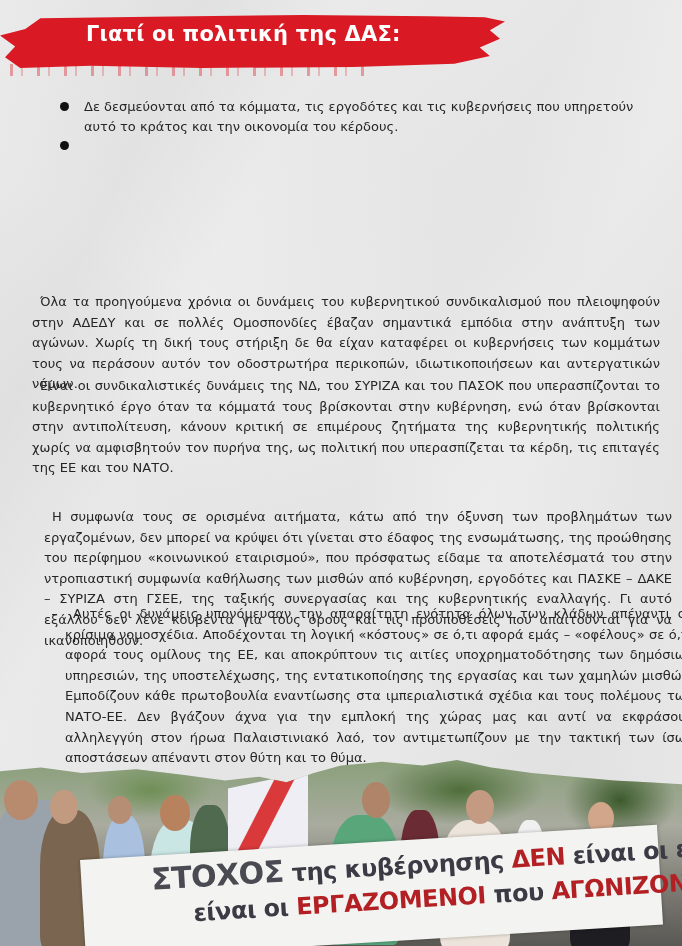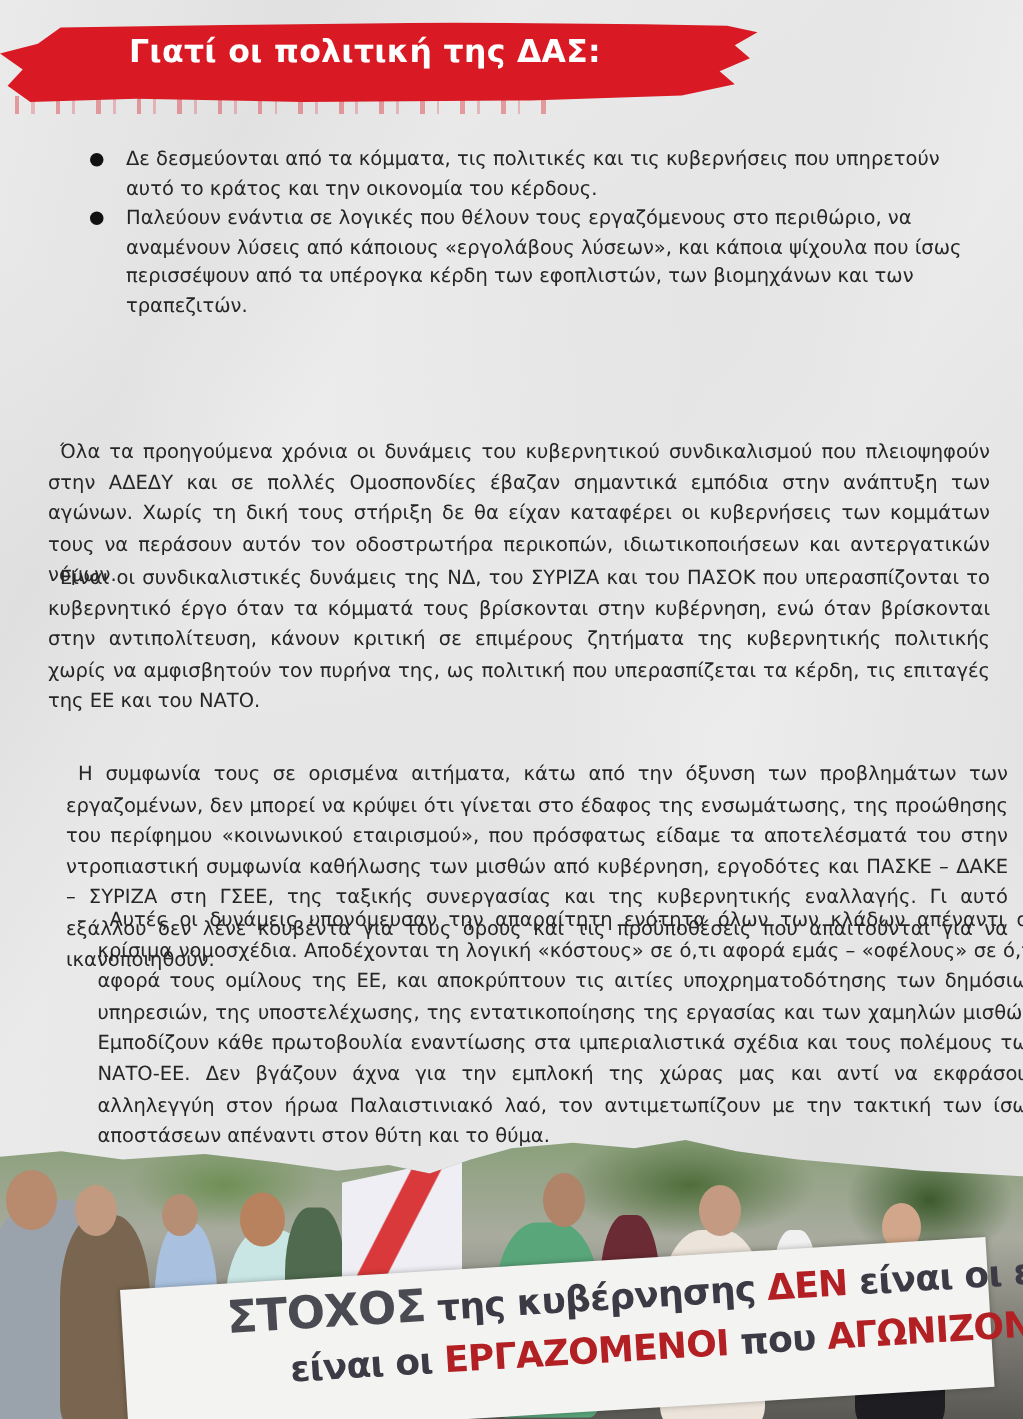--- a/index.html
+++ b/index.html
@@ -99,25 +99,24 @@
 
 <div class="page">
 
   <div class="title-banner"></div>
   <div class="title-splatter"></div>
   <h1 class="title-text">Γιατί οι πολιτική της ΔΑΣ:</h1>
 
   <ul class="bullets">
     <li>
       <span class="dot"></span>
-      <span>Δε δεσμεύονται από τα κόμματα, τις πολιτικές και τις κυβερνήσεις που υπηρετούν αυτό το κράτος και την οικονομία του κέρδους.</span>
+      <span>Δε δεσμεύονται από τα κόμματα, τις εργοδότες και τις κυβερνήσεις που υπηρετούν αυτό το κράτος και την οικονομία του κέρδους.</span>
     </li>
     <li>
       <span class="dot"></span>
-      <span>Παλεύουν ενάντια σε λογικές που θέλουν τους εργαζόμενους στο περιθώριο, να αναμένουν λύσεις από κάποιους «εργολάβους λύσεων», και κάποια ψίχουλα που ίσως περισσέψουν από τα υπέρογκα κέρδη των εφοπλιστών, των βιομηχάνων και των τραπεζιτών.</span>
     </li>
   </ul>
 
   <p class="para p2">Είναι οι συνδικαλιστικές δυνάμεις της ΝΔ, του ΣΥΡΙΖΑ και του ΠΑΣΟΚ που υπερασπίζονται το κυβερνητικό έργο όταν τα κόμματά τους βρίσκονται στην κυβέρνηση, ενώ όταν βρίσκονται στην αντιπολίτευση, κάνουν κριτική σε επιμέρους ζητήματα της κυβερνητικής πολιτικής χωρίς να αμφισβητούν τον πυρήνα της, ως πολιτική που υπερασπίζεται τα κέρδη, τις επιταγές της ΕΕ και του ΝΑΤΟ.</p>
   <p class="para p1">Όλα τα προηγούμενα χρόνια οι δυνάμεις του κυβερνητικού συνδικαλισμού που πλειοψηφούν στην ΑΔΕΔΥ και σε πολλές Ομοσπονδίες έβαζαν σημαντικά εμπόδια στην ανάπτυξη των αγώνων. Χωρίς τη δική τους στήριξη δε θα είχαν καταφέρει οι κυβερνήσεις των κομμάτων τους να περάσουν αυτόν τον οδοστρωτήρα περικοπών, ιδιωτικοποιήσεων και αντεργατικών νόμων.</p>
   <p class="para p3">Η συμφωνία τους σε ορισμένα αιτήματα, κάτω από την όξυνση των προβλημάτων των εργαζομένων, δεν μπορεί να κρύψει ότι γίνεται στο έδαφος της ενσωμάτωσης, της προώθησης του περίφημου «κοινωνικού εταιρισμού», που πρόσφατως είδαμε τα αποτελέσματά του στην ντροπιαστική συμφωνία καθήλωσης των μισθών από κυβέρνηση, εργοδότες και ΠΑΣΚΕ – ΔΑΚΕ – ΣΥΡΙΖΑ στη ΓΣΕΕ, της ταξικής συνεργασίας και της κυβερνητικής εναλλαγής. Γι αυτό εξάλλου δεν λένε κουβέντα για τους όρους και τις προϋποθέσεις που απαιτούνται για να ικανοποιηθούν.</p>
   <p class="para p4">Αυτές οι δυνάμεις υπονόμευσαν την απαραίτητη ενότητα όλων των κλάδων απέναντι σε κρίσιμα νομοσχέδια. Αποδέχονται τη λογική «κόστους» σε ό,τι αφορά εμάς – «οφέλους» σε ό,τι αφορά τους ομίλους της ΕΕ, και αποκρύπτουν τις αιτίες υποχρηματοδότησης των δημόσιων υπηρεσιών, της υποστελέχωσης, της εντατικοποίησης της εργασίας και των χαμηλών μισθών. Εμποδίζουν κάθε πρωτοβουλία εναντίωσης στα ιμπεριαλιστικά σχέδια και τους πολέμους των ΝΑΤΟ-ΕΕ. Δεν βγάζουν άχνα για την εμπλοκή της χώρας μας και αντί να εκφράσουν αλληλεγγύη στον ήρωα Παλαιστινιακό λαό, τον αντιμετωπίζουν με την τακτική των ίσων αποστάσεων απέναντι στον θύτη και το θύμα.</p>
 
   <div class="photo">
 

